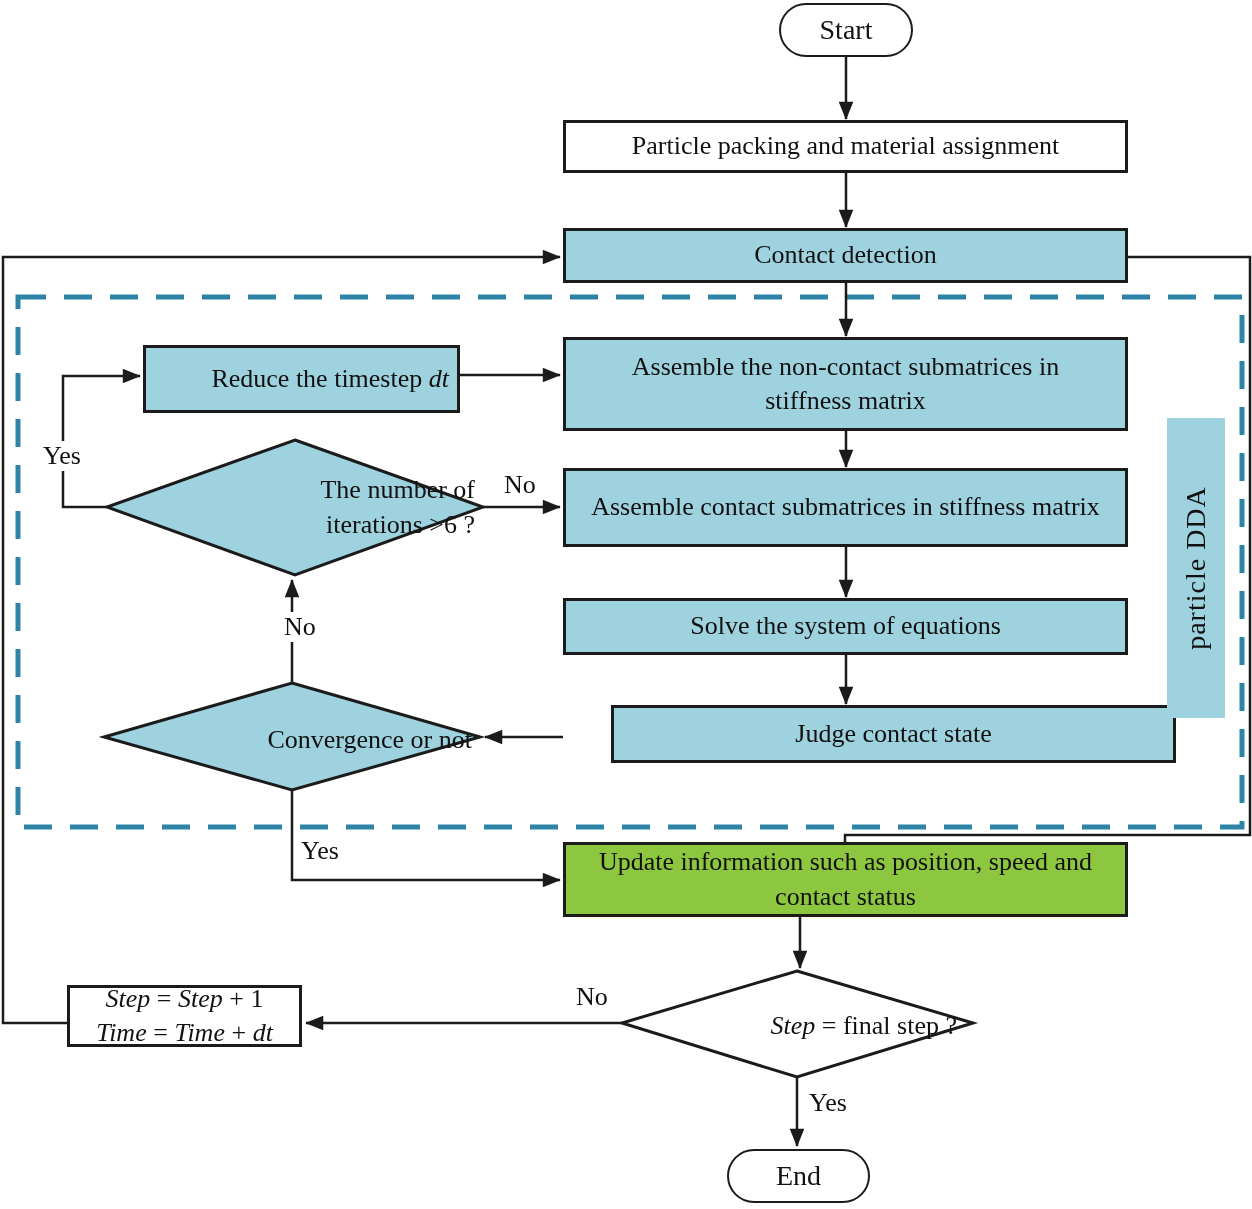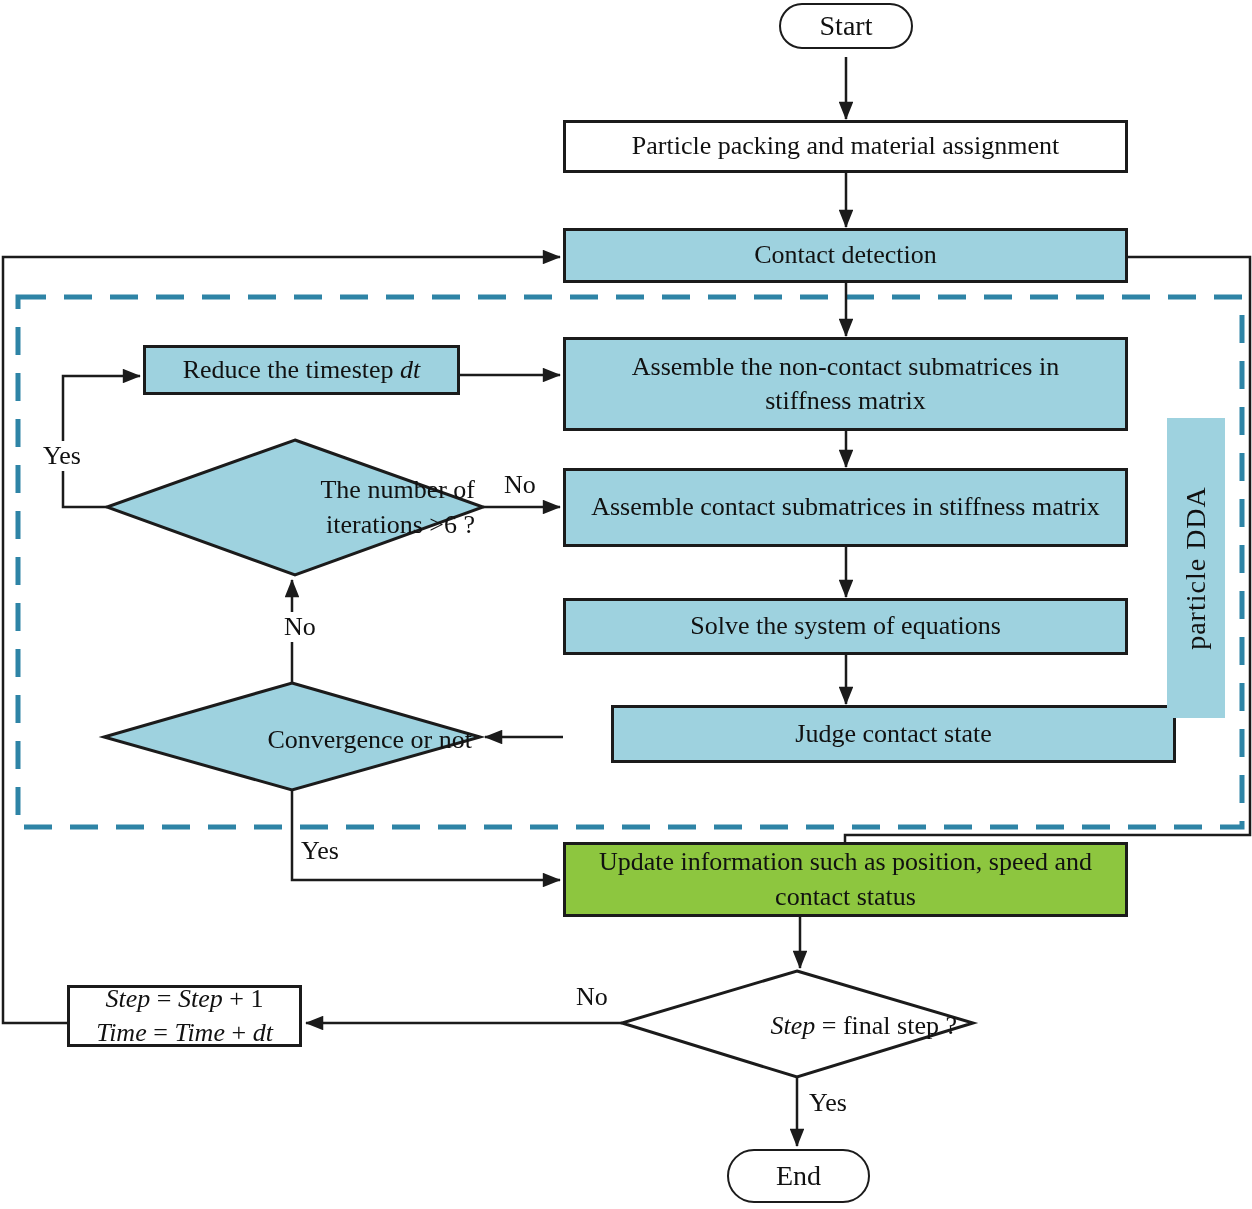--- a/index.html
+++ b/index.html
@@ -87,27 +87,27 @@
 
     <path class="wire" d="M1128 257 L1250 257 L1250 835 L845 835 L845 842"></path>
 
     <path class="wire" d="M797 1077 L797 1146" marker-end="url(#ah)"></path>
 
     <polygon class="diamond" points="295,440 483,507 295,575 107,507"></polygon>
     <polygon class="diamond" points="292,683 480,737 292,790 104,737"></polygon>
     <polygon class="diamond white" points="797,971 973,1023 797,1077 622,1023"></polygon>
   </svg>
 
-  <div class="node pill" style="left:779px;top:3px;width:134px;height:46px;">Start</div>
+  <div class="node pill" style="left:779px;top:3px;width:134px;height:54px;">Start</div>
 
   <div class="node" style="left:563px;top:120px;width:565px;height:53px;">Particle packing and material assignment</div>
 
   <div class="node blue" style="left:563px;top:228px;width:565px;height:55px;">Contact detection</div>
 
-  <div class="node blue pre" style="left:143px;top:345px;width:317px;height:50px;"><span>Reduce the timestep </span><span class="it">dt</span></div>
+  <div class="node blue pre" style="left:143px;top:345px;width:317px;height:68px;justify-content:flex-end;"><span>Reduce the timestep </span><span class="it">dt</span></div>
 
   <div class="node blue" style="left:563px;top:337px;width:565px;height:94px;padding:0 24px;">Assemble the non-contact submatrices in stiffness matrix</div>
 
   <div class="node blue" style="left:563px;top:468px;width:565px;height:79px;padding:15px 24px;text-align:right;">Assemble  contact submatrices in stiffness matrix</div>
 
   <div class="node blue" style="left:563px;top:598px;width:565px;height:57px;">Solve the system of equations</div>
 
   <div class="node blue" style="left:563px;top:705px;width:565px;height:58px;margin-left:48px;">Judge contact state</div>
 
   <div class="node green" style="left:563px;top:842px;width:565px;height:75px;padding:0 20px;">Update information such as position, speed and contact status</div>

